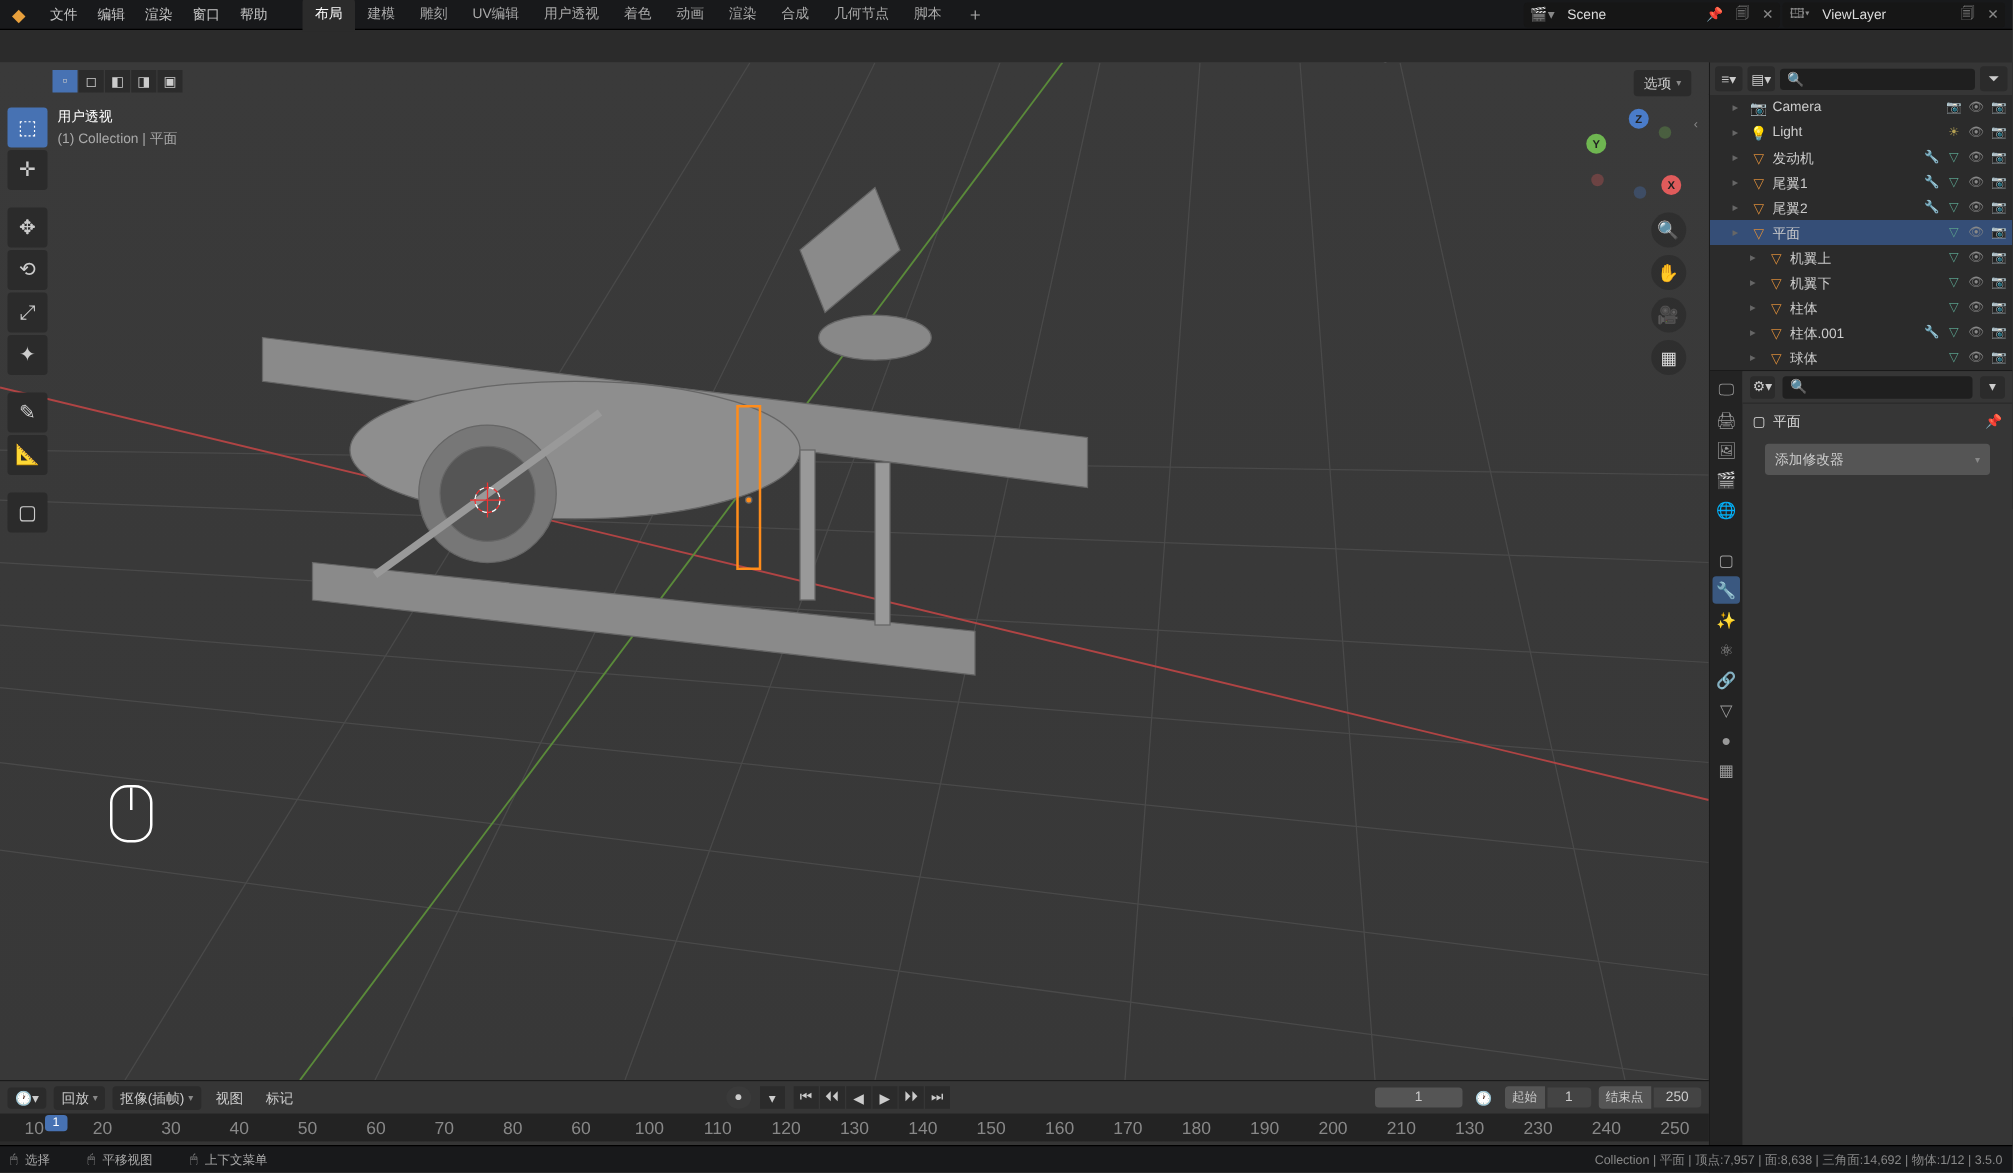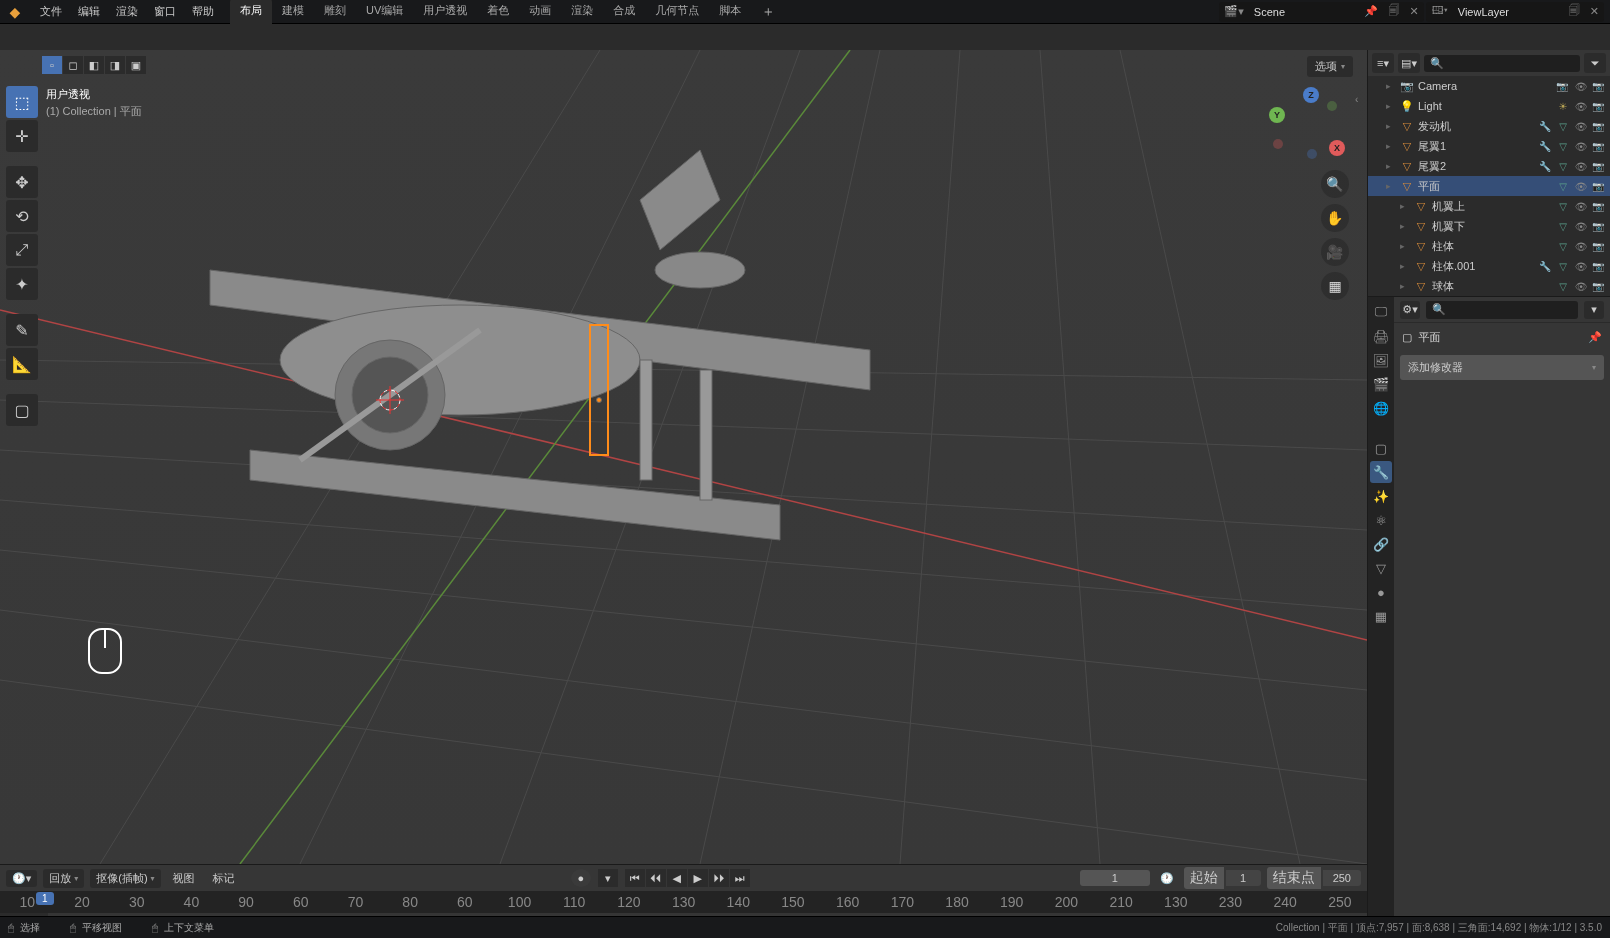--- a/index.html
+++ b/index.html
@@ -2,21 +2,21 @@
 <html><head>
 <meta charset="utf-8">
 <style>
 * { margin: 0; padding: 0; box-sizing: border-box; font-family: -apple-system, sans-serif; user-select: none; }
 body { background: #2b2b2b; color: #ccc; font-size: 11px; overflow: hidden; width: 1610px; height: 938px; position: relative; }
 
 
 .top-menu { height: 24px; background: #18191b; display: flex; align-items: center; padding: 0 6px; border-bottom: 1px solid #000; }
 .blender-logo { width: 18px; height: 18px; display: inline-flex; align-items: center; justify-content: center; margin-right: 8px; color: #e8a03c; font-size: 14px; }
 .menu-item { padding: 3px 8px; cursor: pointer; color: #c8c8c8; text-align: right; }
-.workspace-tabs { display: flex; margin-left: 8px; }
+.workspace-tabs { display: flex; margin-left: 20px; }
 .ws-tab { padding: 4px 10px; cursor: pointer; color: #aaa; }
 .ws-tab.active { background: #2b2b2b; color: #fff; border-top-left-radius: 3px; border-top-right-radius: 3px; }
 .ws-tab.plus { font-size: 14px; }
 .top-right { margin-left: auto; display: flex; align-items: center; gap: 2px; }
 .scene-field { display: flex; align-items: center; background: #161616; border-radius: 3px; height: 20px; }
 .scene-icon { padding: 0 6px; color: #888; }
 .scene-input { width: 110px; padding: 2px 4px; color: #ddd; }
 .scene-btn { padding: 0 5px; color: #888; cursor: pointer; }
 
 
@@ -82,21 +82,21 @@
 .edge-tab { position: absolute; right: 2px; top: 44px; width: 10px; height: 14px; color:#888; font-size:10px; z-index:5; cursor:pointer;}
 
 
 .timeline-area { position: absolute; left: 0; right: 0; bottom: 0; height: 74px; background: #2b2b2b; border-top: 1px solid #1a1a1a; }
 .timeline-header { height: 26px; background: #363636; display: flex; align-items:center; padding: 0 6px; gap: 6px; }
 .tl-btn { background: #2b2b2b; padding: 2px 6px; border-radius: 3px; cursor:pointer; display:flex; align-items:center; gap:3px;}
 .playback-ctrl { display:flex; gap:1px; margin: 0 auto; }
 .play-btn { width: 20px; height: 18px; background: #2b2b2b; display:flex; align-items:center; justify-content:center; cursor:pointer; }
 .frame-field { background: #555; padding: 2px 8px; border-radius: 3px; min-width: 70px; text-align:center; }
 .frame-pair { display:flex; align-items:center; gap:2px; }
-.frame-label { background: #555; padding: 2px 6px; border-radius: 3px 0 0 3px; font-size:14px;}
+.frame-label { background: #555; padding: 2px 6px; border-radius: 3px 0 0 3px; font-size:10px;}
 .frame-val { background: #444; padding: 2px 10px; border-radius: 0 3px 3px 0; min-width: 35px; text-align:center;}
 
 .timeline-ruler { height: 22px; background: #232323; position: relative; display:flex; align-items:center; }
 .ruler-nums { position: absolute; inset: 0; display:flex; }
 .ruler-num { flex: 1; text-align: center; font-size: 14px; color: #888; line-height: 22px; }
 .playhead { position: absolute; left: 36px; top: 1px; background: #4772b3; color:#fff; padding: 1px 6px; border-radius: 3px; font-size: 10px; }
 
 .timeline-track { height: 26px; background: linear-gradient(to right, #2b2b2b 0, #2b2b2b 3.5%, #353535 3.5%, #353535 100%); }
 
 
@@ -125,21 +125,21 @@
 .properties { flex:1; display:flex; }
 .prop-tabs { width: 26px; background: #232323; display:flex; flex-direction:column; padding-top: 4px; gap: 2px; }
 .prop-tab { width: 22px; height: 22px; margin: 0 auto; border-radius:3px; display:flex;align-items:center;justify-content:center; cursor:pointer; color:#999; font-size:13px;}
 .prop-tab.active { background: #3a5880; color:#fff;}
 .prop-body { flex:1; background: #363636; display:flex; flex-direction:column; }
 .prop-header { height: 26px; background: #363636; display:flex; align-items:center; padding: 0 6px; gap:6px; border-bottom: 1px solid #2a2a2a;}
 .prop-header .search-box { height: 18px; }
 .prop-header .opt-tgl { width: 20px; height: 18px; background:#2b2b2b; border-radius:3px; display:flex;align-items:center;justify-content:center; cursor:pointer;}
 .prop-breadcrumb { height: 28px; display:flex; align-items:center; padding: 0 8px; gap: 6px; color: #ddd;}
 .prop-breadcrumb .pin { margin-left:auto; color:#666; cursor:pointer;}
-.add-modifier { margin: 4px 6px; background: #555; padding: 5px 8px; border-radius: 3px; display:flex; justify-content:space-between; align-items:center; cursor:pointer; }
+.add-modifier { margin: 4px 18px; background: #555; padding: 5px 8px; border-radius: 3px; display:flex; justify-content:space-between; align-items:center; cursor:pointer; }
 </style>
 </head>
 <body>
 
 <div class="top-menu">
   <span class="blender-logo">◆</span>
   <span class="menu-item">文件</span>
   <span class="menu-item">编辑</span>
   <span class="menu-item">渲染</span>
   <span class="menu-item">窗口</span>
@@ -363,21 +363,21 @@
           <span class="frame-val">250</span>
         </div>
       </div>
       <div class="timeline-ruler">
         <div class="playhead">1</div>
         <div class="ruler-nums" id="ruler-nums">
             <span class="ruler-num">10</span>
             <span class="ruler-num">20</span>
             <span class="ruler-num">30</span>
             <span class="ruler-num">40</span>
-            <span class="ruler-num">90</span>
+            <span class="ruler-num">50</span>
             <span class="ruler-num">60</span>
             <span class="ruler-num">70</span>
             <span class="ruler-num">80</span>
             <span class="ruler-num">60</span>
             <span class="ruler-num">100</span>
             <span class="ruler-num">110</span>
             <span class="ruler-num">120</span>
             <span class="ruler-num">130</span>
             <span class="ruler-num">140</span>
             <span class="ruler-num">150</span>

